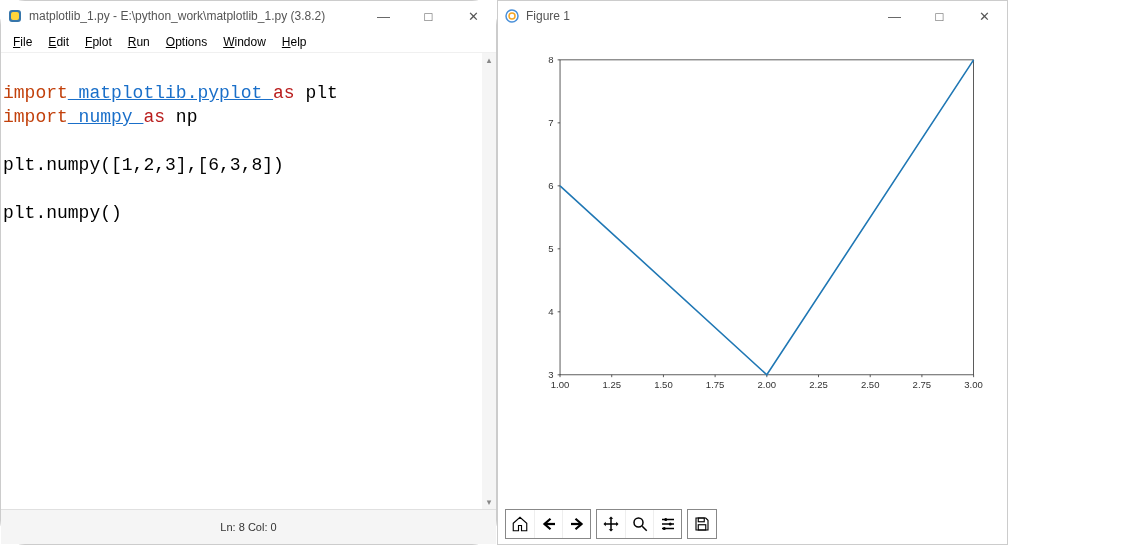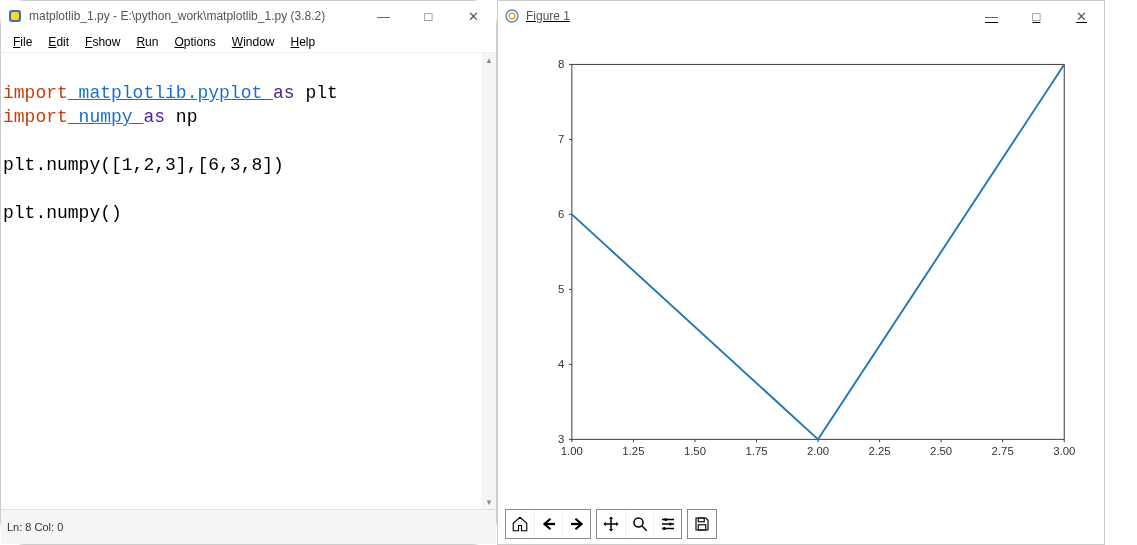--- a/index.html
+++ b/index.html
@@ -15,21 +15,21 @@
     display: flex;
   }
   .window {
     display: flex;
     flex-direction: column;
     border: 1px solid #ccc;
     background: #fff;
     height: 545px;
   }
   .idle-window { width: 497px; border-radius: 25px; }
-  .figure-window { width: 608px; text-decoration: underline; }
+  .figure-window { width: 511px; }
   .titlebar {
     height: 30px;
     display: flex;
     align-items: center;
     padding: 0 0 0 6px;
     background: #fff;
     color: #555;
     font-size: 12px;
   }
   .titlebar .icon-slot {
@@ -66,38 +66,38 @@
   .editor-text {
     position:absolute;
     top:28px; left:2px; right:14px; bottom:0;
     font-family: "Courier New", monospace;
     font-size: 18px;
     line-height: 24px;
     white-space: pre;
     color:#000;
   }
   .kw { color: #c2410c; }
-  .kw2 { color: #4c1d95; margin-top: 48px; }
+  .kw2 { color: #b91c1c; margin-top: 48px; }
   .mod { color: #1a6fc9; text-decoration: underline; }
   .scrollbar-v {
     position:absolute; right:0; top:0; bottom:0;
     width:14px; background:#f5f5f5;
   }
   .scrollbar-v .arrow-up, .scrollbar-v .arrow-down {
     height:14px; display:flex;align-items:center;justify-content:center;
     font-size:9px; color:#888;
   }
   .scrollbar-v .arrow-up{position:absolute;top:0;left:0;right:0;}
   .scrollbar-v .arrow-down{position:absolute;bottom:0;left:0;right:0;}
   .statusbar {
     height:20px;
     background:#f5f5f5;
     border-top:1px solid #e0e0e0;
     display:flex;
-    justify-content:flex-start;
+    justify-content:center;
     align-items:center;
     padding:17px 6px;
     font-size:11px;
     color:#333;
   }
   .figure-body {
     flex:1;
     position:relative;
     background:#fff;
   }
@@ -143,21 +143,21 @@
     <span>matplotlib_1.py - E:\python_work\matplotlib_1.py (3.8.2)</span>
     <div class="win-controls">
       <div class="win-btn">—</div>
       <div class="win-btn">□</div>
       <div class="win-btn">✕</div>
     </div>
   </div>
   <div class="menubar">
     <div class="menu-item"><span class="ul">F</span><span>ile</span></div>
     <div class="menu-item"><span class="ul">E</span><span>dit</span></div>
-    <div class="menu-item"><span class="ul">F</span><span>show</span></div>
+    <div class="menu-item"><span class="ul">F</span><span>plot</span></div>
     <div class="menu-item"><span class="ul">R</span><span>un</span></div>
     <div class="menu-item"><span class="ul">O</span><span>ptions</span></div>
     <div class="menu-item"><span class="ul">W</span><span>indow</span></div>
     <div class="menu-item"><span class="ul">H</span><span>elp</span></div>
   </div>
   <div class="editor-area">
     <div class="editor-text"><span class="kw">import</span><span class="mod"> matplotlib.pyplot </span><span class="kw2">as</span><span> plt</span>
 <span class="kw">import</span><span class="mod"> numpy </span><span class="kw2">as</span><span> np</span>
 
 <span>plt.numpy([1,2,3],[6,3,8])</span>

